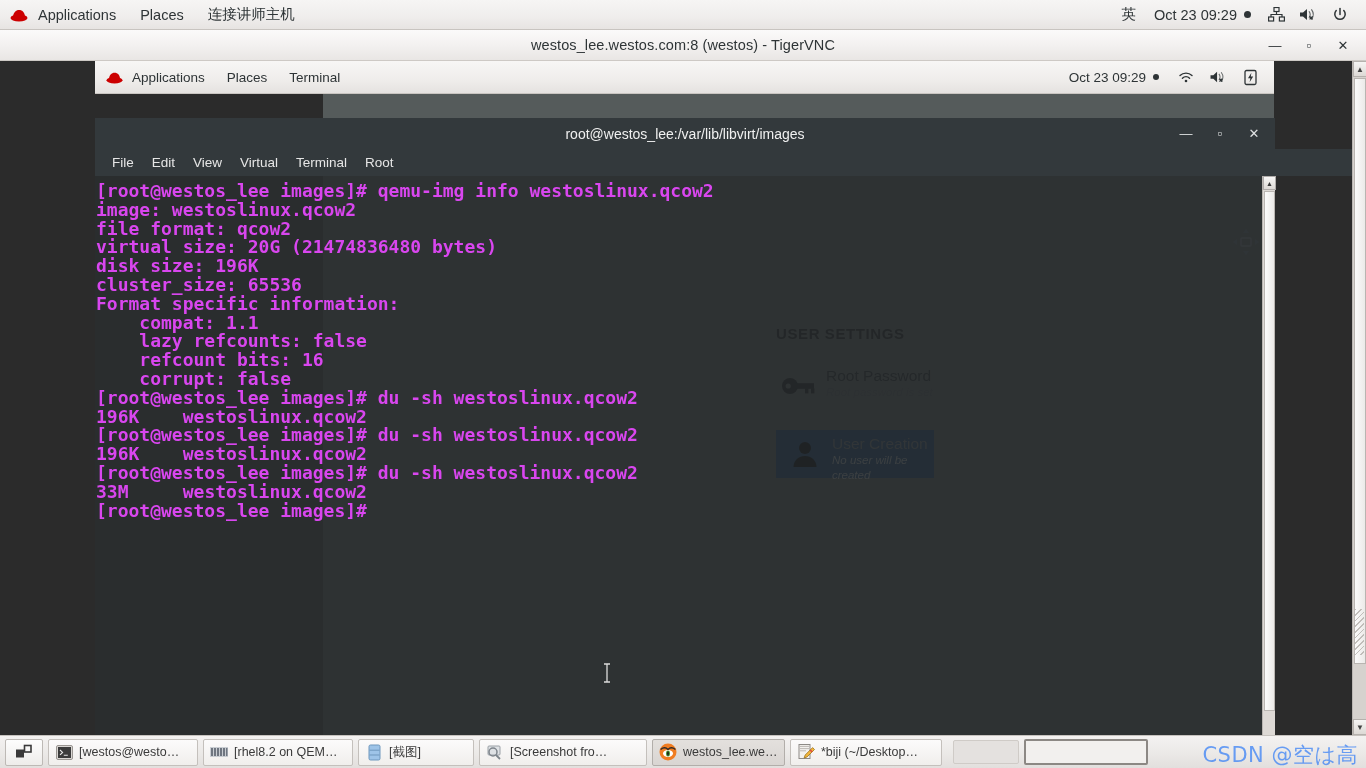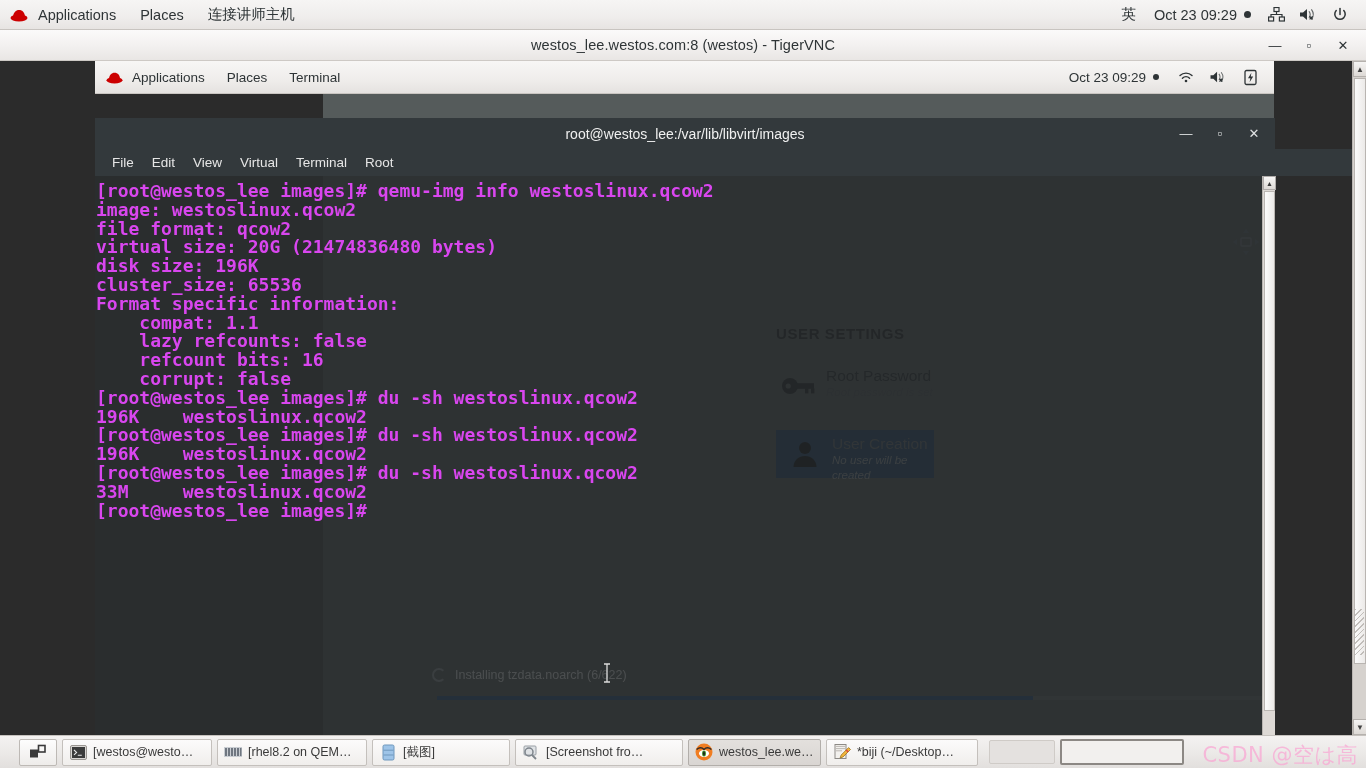--- a/index.html
+++ b/index.html
@@ -187,21 +187,21 @@
   .ibeam{
     position:absolute; left:603px; top:585px; width:8px; height:20px;
     color:#dcdcdc;
   }
 
   
   .taskbar{
     position:absolute; left:0; top:735px; width:1366px; height:33px;
     background:linear-gradient(to bottom,#f4f2f1 0%,#eceae8 50%,#e2dfdd 100%);
     border-top:1px solid #c6c2be;
-    display:flex; align-items:center; padding:0 19px; gap:5px;
+    display:flex; align-items:center; padding:0 5px; gap:5px;
   }
   .tb-showdesk{
     width:38px;height:27px; background:linear-gradient(#fdfdfd,#eeecea);
     border:1px solid #bdb9b5; border-radius:2px;
     display:flex;align-items:center;justify-content:center;
   }
   .task-btn{
     height:27px; min-width:0; flex:0 0 auto; width:150px;
     background:linear-gradient(#fcfbfb,#f0eeec);
     border:1px solid #c4c0bc; border-radius:2px;
@@ -213,21 +213,21 @@
   .task-btn .ticon{ width:18px;height:18px;flex:0 0 18px;display:flex;align-items:center;justify-content:center;}
   .tray-blank{
     width:66px;height:24px;background:#e4e1df;border:1px solid #cfcbc7;border-radius:2px;
     margin-left:6px;
   }
   .tray-box{
     width:124px;height:26px;background:#f2f0ee;border:2px solid #8c8884;border-radius:2px;
   }
   .watermark{
     position:absolute; right:8px; top:741px;
-    font-size:21px; color:#f9a8d4; opacity:.75; letter-spacing:.5px;
+    font-size:21px; color:#3b82f6; opacity:.75; letter-spacing:.5px;
     font-family:"DejaVu Sans", sans-serif;
     pointer-events:none;
   }
 </style>
 </head>
 <body>
 
 <div id="root">
 
   <div class="host-topbar">
@@ -355,29 +355,20 @@
                 <circle cx="15" cy="9" r="6" fill="#1f2326"></circle>
                 <path d="M3.5 28c0-6.5 5.2-11 11.5-11s11.5 4.5 11.5 11z" fill="#1f2326"></path>
               </svg>
             </span>
             <span class="spoke-txt">
               <div class="spoke-name dim">User Creation</div>
               <div class="spoke-sub dim">No user will be created</div>
             </span>
           </div>
 
-          <div class="ana-progress">
-            <div class="ana-prog-row">
-              <span class="ana-spinner"></span>
-              <span class="ana-prog-label">Installing tzdata.noarch (6/622)</span>
-            </div>
-            <div class="ana-bar-track">
-              <div class="ana-bar-fill" style="width: 69.6%; background: rgb(47, 79, 117);"></div>
-            </div>
-          </div>
         </div>
 
         <span class="pan-glyph" style="left:1137px; top:167px;">
           <svg width="28" height="28" viewBox="0 0 28 28">
             <rect x="9" y="10" width="10" height="8" rx="1" fill="none" stroke="#7b8694" stroke-width="1.4"></rect>
             <path d="M14 1l3 4h-6zM14 27l3-4h-6zM1 14l4-3v6zM27 14l-4-3v6z" fill="#5d6b7d"></path>
           </svg>
         </span>
 
         <div class="term-win" style="left:0px; top:33px; width:1180px;margin-top:24px;">
@@ -475,21 +466,21 @@
             <rect x="7" y="3" width="2" height="8"></rect>
               <rect x="10" y="3" width="2" height="8"></rect>
             <rect x="13" y="3" width="2" height="8"></rect>
               <rect x="16" y="3" width="1.5" height="8"></rect>
           </g>
         </svg>
       </span>
       <span class="tlabel">[rhel8.2 on QEM…</span>
     </div>
 
-    <div class="task-btn" style="width:138px">
+    <div class="task-btn" style="width:116px">
       <span class="ticon">
         <svg width="13" height="17" viewBox="0 0 13 17">
           <rect x="1" y="1" width="11" height="15" rx="1.5" fill="#9ec4e8" stroke="#6e97bd"></rect>
           <path d="M1.5 6.2h10M1.5 11h10" stroke="#6e97bd" stroke-width="1"></path>
         </svg>
       </span>
       <span class="tlabel">[截图]</span>
     </div>
 
     <div class="task-btn" style="width:168px">

